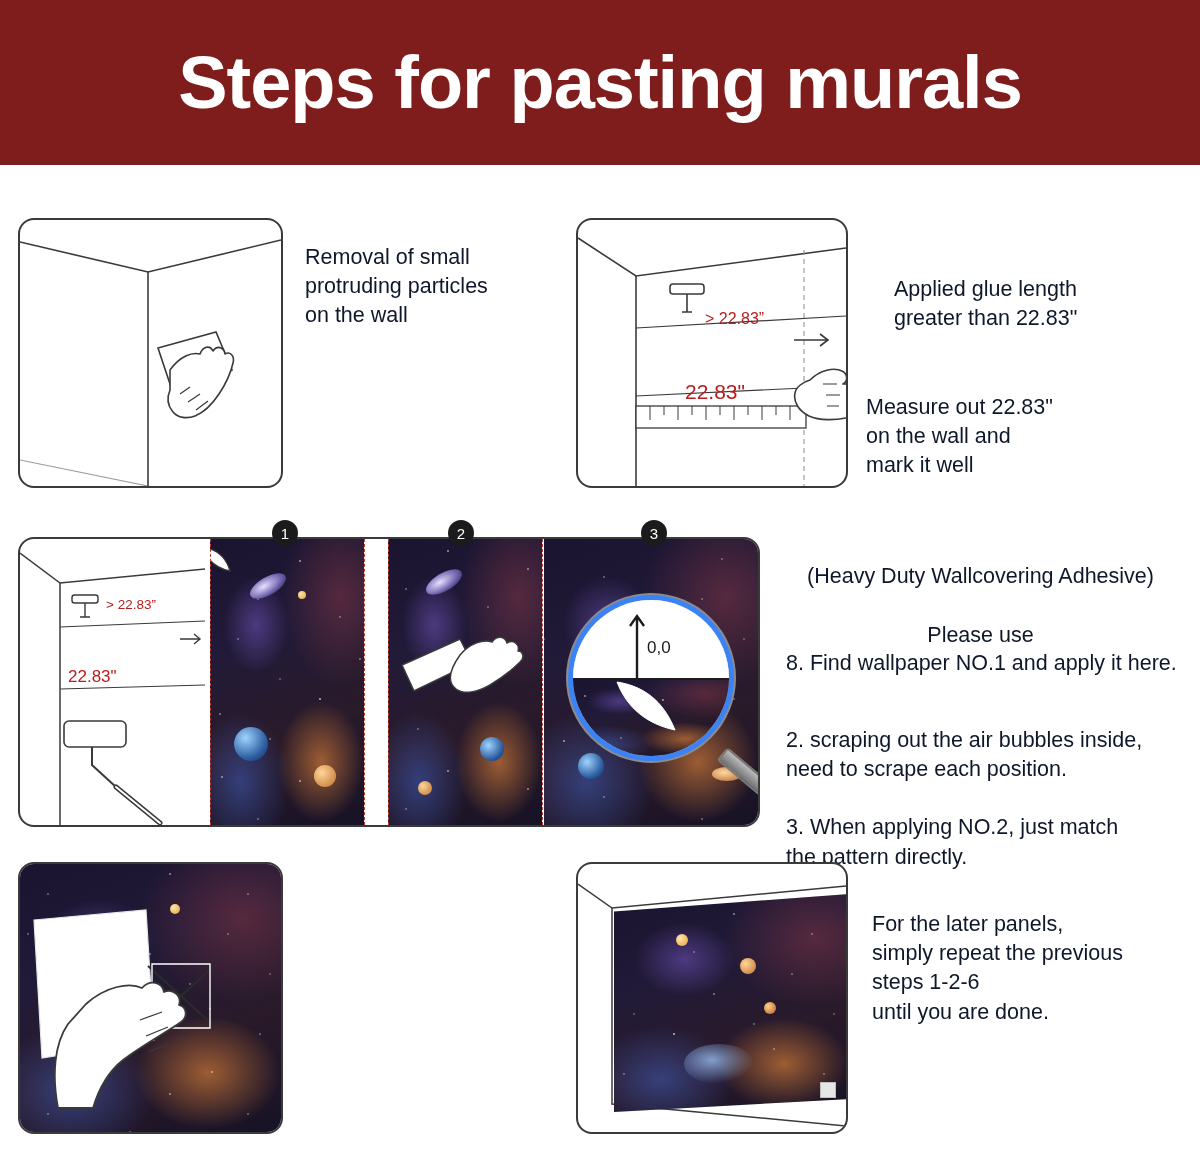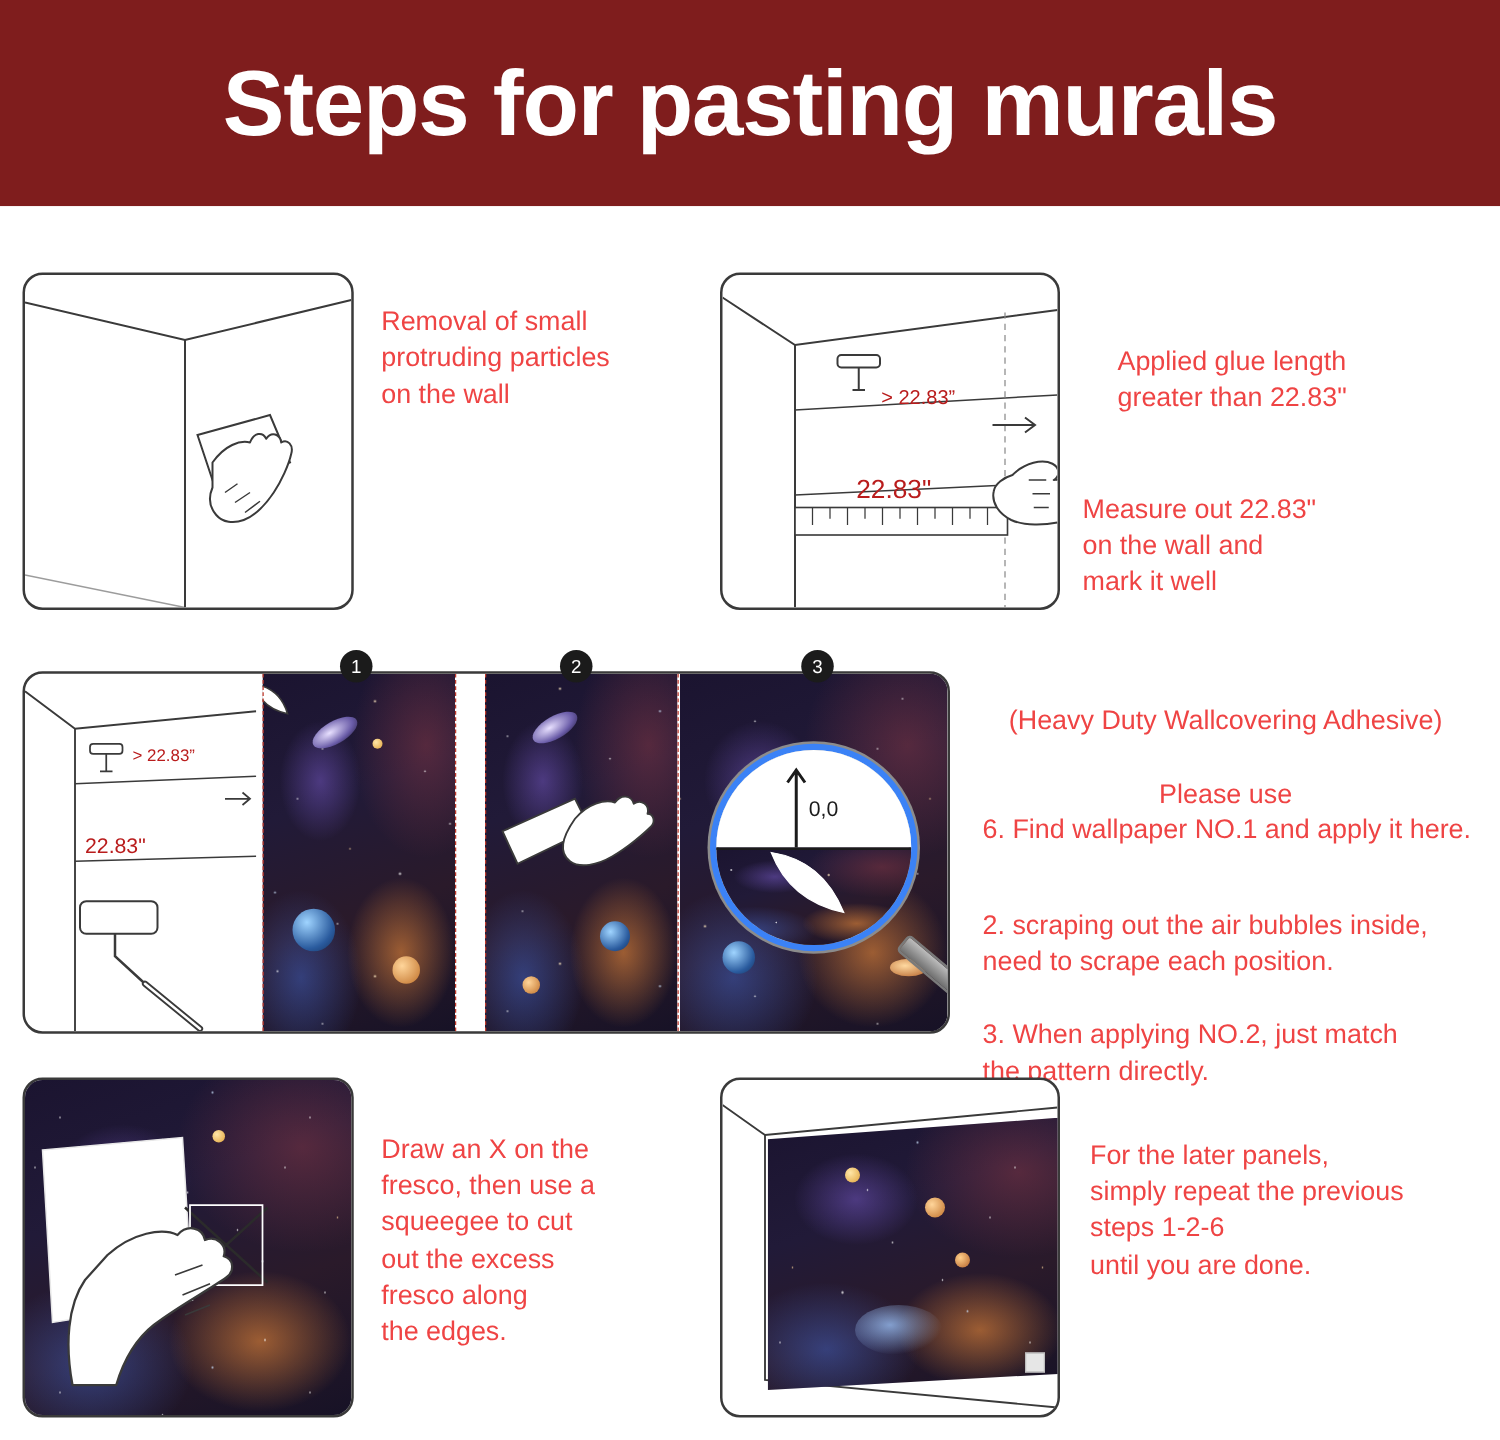--- a/index.html
+++ b/index.html
@@ -48,21 +48,21 @@
     border: 2px solid #3a3a3a;
     border-radius: 16px;
     background: #ffffff;
     overflow: hidden;
     box-sizing: border-box;
   }
   .caption {
     position: absolute;
     font-size: 21.5px;
     line-height: 1.36;
-    color: #ef4444;
+    color: #0f172a;
     white-space: pre-line;
   }
 
   
   .wall-svg { display: block; }
 
   
   #panel-1 { left: 18px;  top: 53px;  width: 265px; height: 270px; }
   #cap-1   { left: 305px; top: 78px;  width: 255px; }
 
@@ -329,21 +329,21 @@
         <path d="M4 2 C30 6 50 20 62 50 C34 44 14 28 4 2 Z" fill="#ffffff" stroke="#ffffff" stroke-width="1"></path>
       </svg>
     </div>
   </div>
 
   <div class="caption" id="cap-3-title">
     <div>(Heavy Duty Wallcovering Adhesive)</div>
     <div>Please use</div>
   </div>
   <div class="caption" id="cap-3-list">
-    <div style="margin-bottom:18px;">6. Find wallpaper NO.1 and apply it here.</div>
+    <div style="margin-bottom:18px;">8. Find wallpaper NO.1 and apply it here.</div>
     <div style="">2. scraping out the air bubbles inside,
 need to scrape each position.</div>
     <div>3. When applying NO.2, just match
 the pattern directly.</div>
   </div>
 
   <div class="panel" id="panel-4">
     <div class="galaxy"></div>
     <div class="stars" style="background-position:-20px -30px;"></div>
     <div class="planet" style="left:150px; top:40px; width:10px; height:10px; background:radial-gradient(circle at 35% 35%, #ffe6a8, #e0a33c);"></div>
@@ -352,26 +352,20 @@
       <path d="M6 12 L118 2 L126 132 L14 150 Z" fill="#ffffff" stroke="#e8e8e8" stroke-width="1.2"></path>
 
       <path d="M120 58 L186 118 M186 58 L120 118" fill="none" stroke="#2b2b2b" stroke-width="2"></path>
       <path d="M124 56 L182 56 L182 120 L124 120 Z" fill="none" stroke="#ffffff" stroke-width="1.4"></path>
 
       <path d="M58 96 c20 -18 44 -22 56 -16 c8 -9 20 -6 22 4 c9 -4 18 4 15 13 c8 2 9 12 2 17
                c-14 10 -40 24 -58 38 c-14 11 -24 28 -30 48 L30 200 C24 168 26 136 40 116 Z" fill="#ffffff" stroke="#3a3a3a" stroke-width="1.8" stroke-linejoin="round"></path>
       <path d="M112 112 l22 -8 M118 128 l22 -9 M120 144 l20 -8" fill="none" stroke="#3a3a3a" stroke-width="1.3"></path>
     </svg>
   </div>
-  <div class="caption" id="cap-4">Draw an X on the
-fresco, then use a
-squeegee to cut
-out the excess
-fresco along
-the edges.</div>
 
   <div class="panel" id="panel-5">
     <svg class="wall-svg" style="position:absolute; left:0; top:0;" width="268" height="268" viewBox="0 0 268 268">
       <path d="M0 20 L34 44 L268 22" fill="none" stroke="#3a3a3a" stroke-width="1.5"></path>
       <path d="M34 44 L34 240 L268 262" fill="none" stroke="#3a3a3a" stroke-width="1.5"></path>
     </svg>
     <div style="position:absolute; left:36px; top:30px; width:236px; height:218px; overflow:hidden; clip-path: polygon(0% 8%, 100% 0%, 100% 94%, 0% 100%);">
       <div class="galaxy"></div>
       <div class="stars" style="background-position:-50px -20px;"></div>
       <div class="planet" style="left:62px; top:40px; width:12px; height:12px; background:radial-gradient(circle at 35% 35%, #ffe6a8, #e0a33c);"></div>

